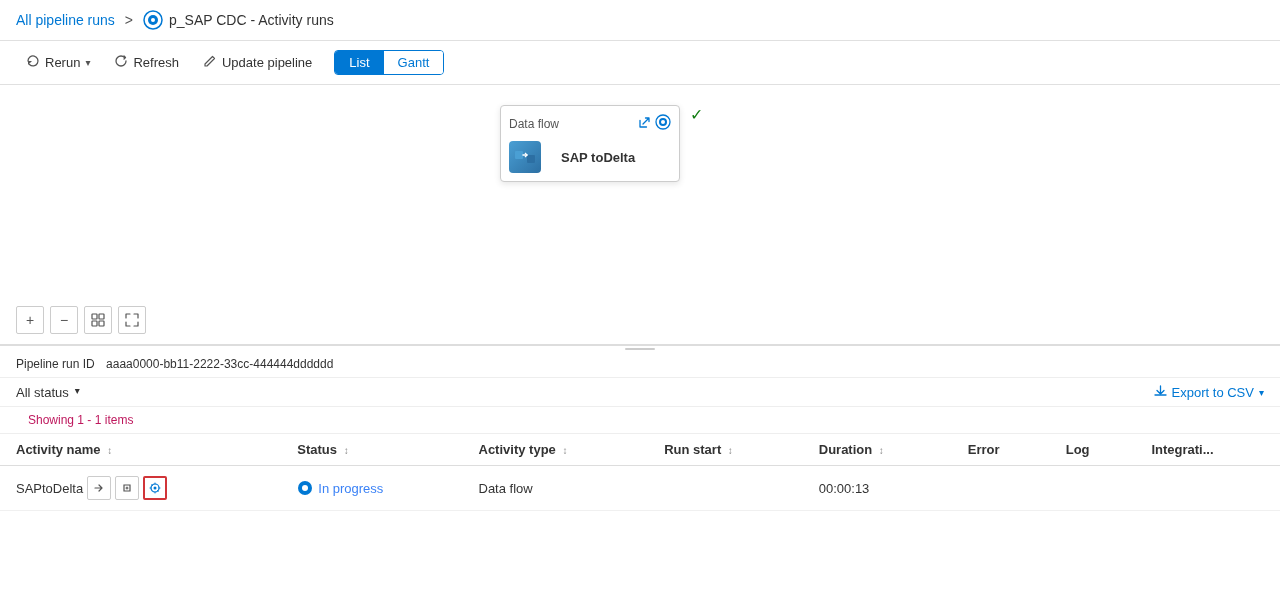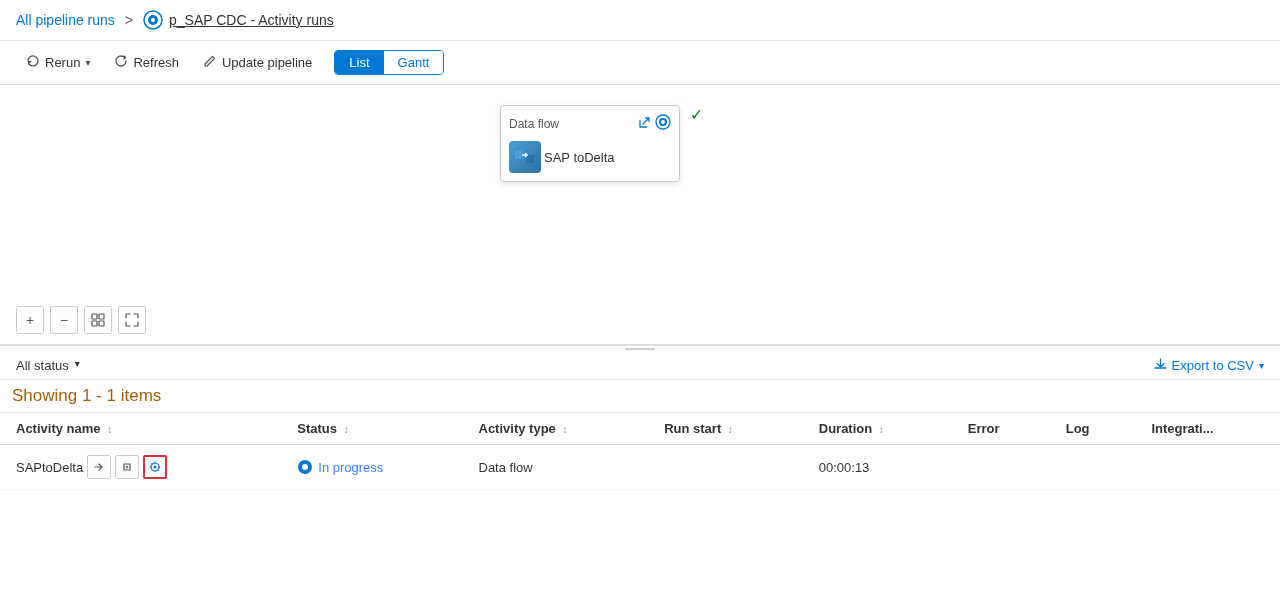--- a/index.html
+++ b/index.html
@@ -23,21 +23,20 @@
       font-size: 14px;
       margin: 0 4px;
     }
     .breadcrumb-current {
       display: flex;
       align-items: center;
       gap: 6px;
       font-size: 14px;
       font-weight: 500;
       color: #333;
-      text-decoration: underline;
     }
     .pipeline-icon {
       width: 20px;
       height: 20px;
       display: inline-flex;
       align-items: center;
       justify-content: center;
     }
 
     .toolbar {
@@ -115,23 +114,23 @@
       gap: 4px;
     }
     .dataflow-card-icons {
       display: flex;
       align-items: center;
       gap: 4px;
     }
     .dataflow-card-body {
       display: flex;
       align-items: center;
-      gap: 3px;
+      gap: 20px;
       font-size: 13px;
-      font-weight: 400;
+      font-weight: 700;
     }
     .success-check {
       position: absolute;
       top: 20px;
       left: 690px;
       color: #107c10;
       font-size: 16px;
     }
 
     .sap-icon {
@@ -237,23 +236,23 @@
       align-items: center;
       gap: 5px;
       font-size: 13px;
       color: #0078d4;
       cursor: pointer;
       background: none;
       border: none;
     }
 
     .showing-label {
-      padding: 6px 12px;
-      font-size: 17px;
-      color: #a16207;
+      padding: 6px 28px;
+      font-size: 12px;
+      color: #be185d;
       border-bottom: 1px solid #eee;
     }
 
     table {
       width: 100%;
       border-collapse: collapse;
       font-size: 13px;
     }
     th {
       text-align: left;
@@ -416,20 +415,24 @@
   </div>
 </div>
 
 <div class="divider-handle">
   <div class="divider-line"></div>
 </div>
 
 <div class="bottom-panel">
 
 
+  <div class="pipeline-run-id">
+    <span>Pipeline run ID</span>
+    <span style="margin-left: 8px;">aaaa0000-bb11-2222-33cc-444444dddddd</span>
+  </div>
 
   <div class="filter-bar">
     <div class="status-filter">
       <span>All status</span>
       <span style="font-size:10px; margin-left:2px;">▾</span>
     </div>
     <button class="export-btn">
       <span style="color:#0078d4;">
         <svg width="13" height="13" viewBox="0 0 13 13" fill="none">
           <path d="M6.5 2v7M3 6.5l3.5 3.5 3.5-3.5" stroke="#0078d4" stroke-width="1.3" fill="none" stroke-linecap="round" stroke-linejoin="round"></path>

